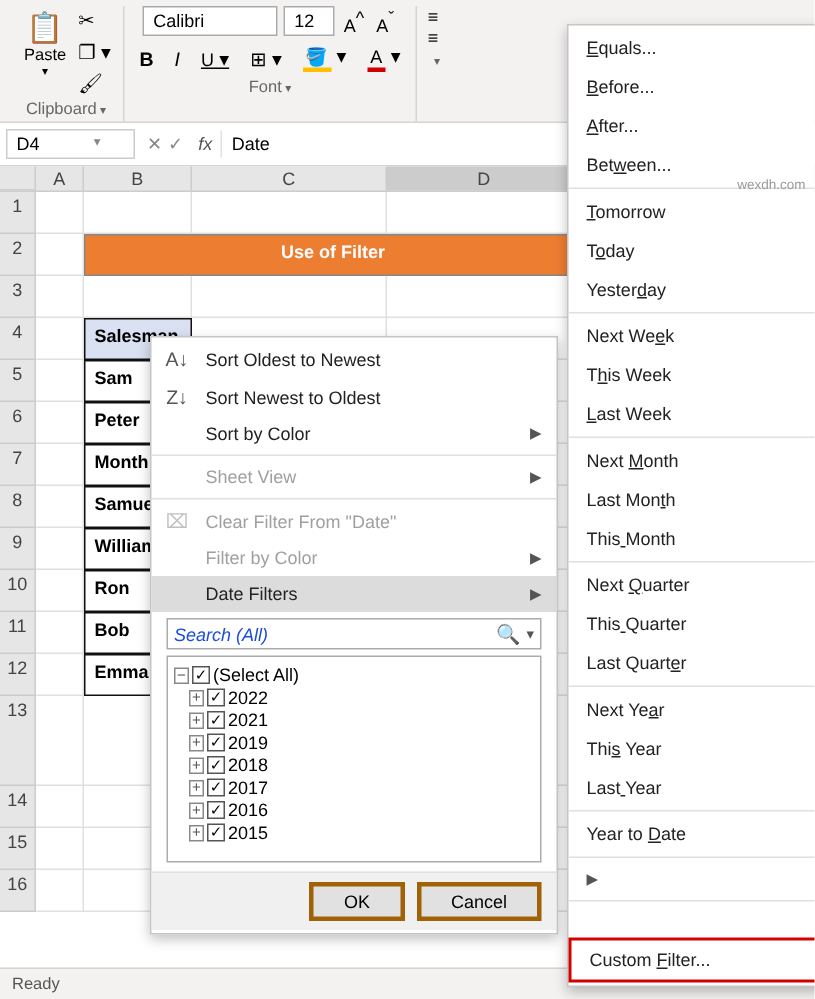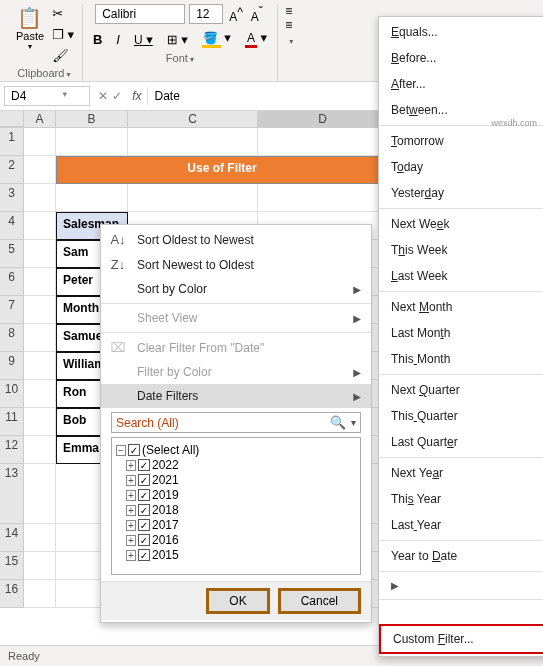--- a/index.html
+++ b/index.html
@@ -58,21 +58,21 @@
     .context-menu { position: absolute; left: 100px; top: 224px; width: 272px; background: #fff; border: 1px solid #c6c6c6; box-shadow: 0 3px 8px rgba(0,0,0,0.25); z-index: 10; padding: 2px 0; }
     .menu-item { display: flex; align-items: center; padding: 5px 10px 5px 8px; gap: 10px; color: #222; }
     .menu-icon { width: 18px; text-align: center; color: #555; font-size: 13px; }
     .menu-label { flex: 1; }
     .menu-arrow { color: #555; font-size: 10px; }
     .menu-item.disabled { color: #a0a0a0; }
     .menu-item.disabled .menu-icon { color: #c0c0c0; }
     .menu-item.highlighted { background: #dcdcdc; align-items: center; }
     .menu-sep { height: 1px; background: #e0e0e0; margin: 2px 0; }
     .search-row { margin: 4px 10px; display: flex; align-items: center; border: 1px solid #ababab; background: #fff; padding: 2px 4px; }
-    .search-input { flex: 1; border: none; outline: none; color: #c2410c; }
+    .search-input { flex: 1; border: none; outline: none; color: #1d4ed8; font-style: italic;}
     .search-mag { font-size: 13px; color: #555; }
     .tree { margin: 2px 10px 6px 10px; border: 1px solid #ababab; padding: 4px; height: 138px; overflow: auto; }
     .tree-item { display: flex; align-items: center; gap: 2px; margin: 1px 0 1px 10px; }
     .tree-item.root { margin-left: 0; }
     .tree-exp { width: 10px; font-size: 10px; border: 1px solid #888; line-height: 9px; text-align: center; color: #555;}
     .tree-chk { width: 12px; height: 12px; border: 1px solid #555; display:inline-flex; align-items:center; justify-content:center; font-size:10px; background:#fff;}
     .menu-buttons { display: flex; justify-content: flex-end; gap: 8px; padding: 6px 10px; border-top: 1px solid #e0e0e0; background: #f0f0f0;}
     .menu-buttons button { padding: 3px 20px; border: 3px solid #a16207; background: #e1e1e1; font-size: 12px; }
     
     

